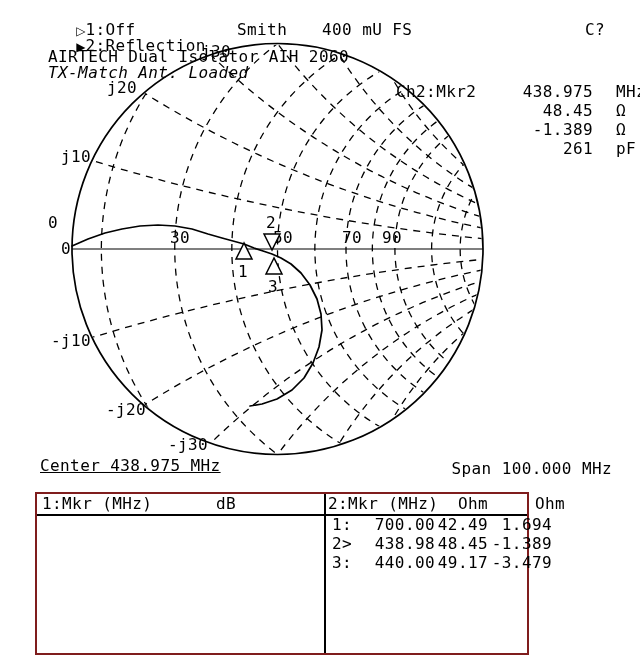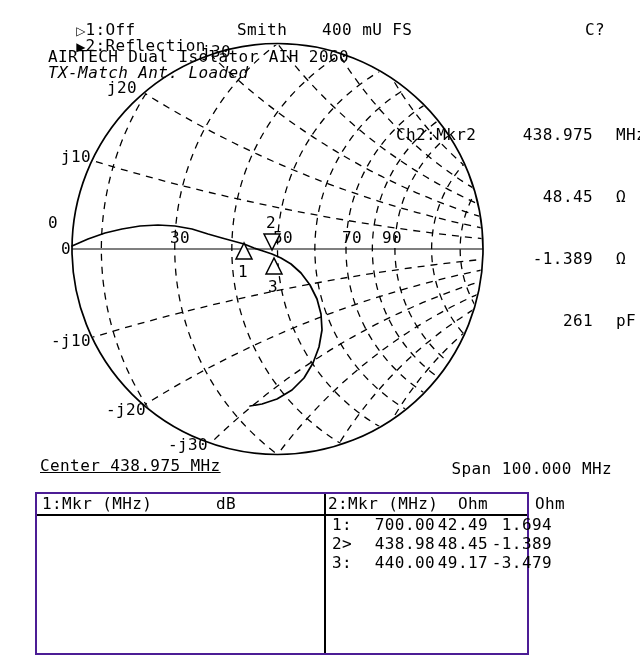--- a/index.html
+++ b/index.html
@@ -12,28 +12,28 @@
   .tri{font-family:"DejaVu Sans","Liberation Sans",sans-serif;font-size:12px;letter-spacing:0;}
   #smith-svg{position:absolute;left:0;top:0;}
   #smith-svg text{font-family:"DejaVu Sans Mono","Liberation Mono",monospace;font-size:16px;letter-spacing:0.4px;}
   .dash{fill:none;stroke:#000;stroke-width:1.3;stroke-dasharray:7 6;}
   .solid{fill:none;stroke:#000;stroke-width:1.7;}
   .axisln{stroke:#000;stroke-width:1.2;}
   .trace{fill:none;stroke:#000;stroke-width:1.7;stroke-linejoin:round;stroke-linecap:round;}
   .mkr{fill:#fff;stroke:#000;stroke-width:1.5;}
   
   .readout{position:absolute;left:396px;top:84px;width:236px;}
-  .rline{position:relative;height:19px;margin-top:43px;}
+  .rline{position:relative;height:19px;}
   .rlabel{position:absolute;left:0;top:0;}
   .rv{position:absolute;right:39px;top:0;}
   .ru{position:absolute;left:204px;top:0;padding-left:16px;}
   
   .footer-span{position:absolute;right:28px;top:461px;white-space:pre;}
   
-  .mtable{position:absolute;left:35px;top:492px;width:494px;height:163px;border:2px solid #4c1d95;box-sizing:border-box;}
+  .mtable{position:absolute;left:35px;top:492px;width:494px;height:163px;border:2px solid #7f1d1d;box-sizing:border-box;}
   .mt-divider{position:absolute;left:287px;top:0;width:2px;height:100%;background:#000;}
   .mt-headline{position:absolute;left:0;top:20px;width:100%;height:2px;background:#000;}
   .mt{position:absolute;white-space:pre;}
   .trow{position:absolute;left:0;width:100%;height:19px;}
   .tc-id{position:absolute;left:295px;}
   .tc-f{position:absolute;left:305px;width:93px;text-align:right;}
   .tc-r{position:absolute;left:398px;width:53px;text-align:right;}
   .tc-x{position:absolute;left:451px;width:64px;text-align:right;}
 </style>
 </head>

